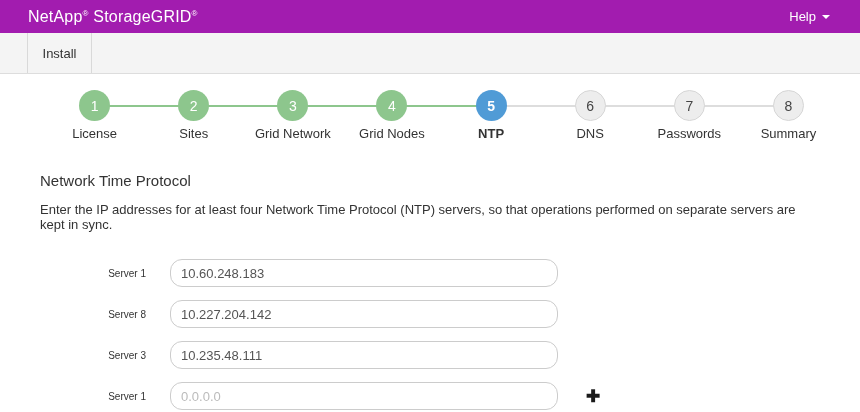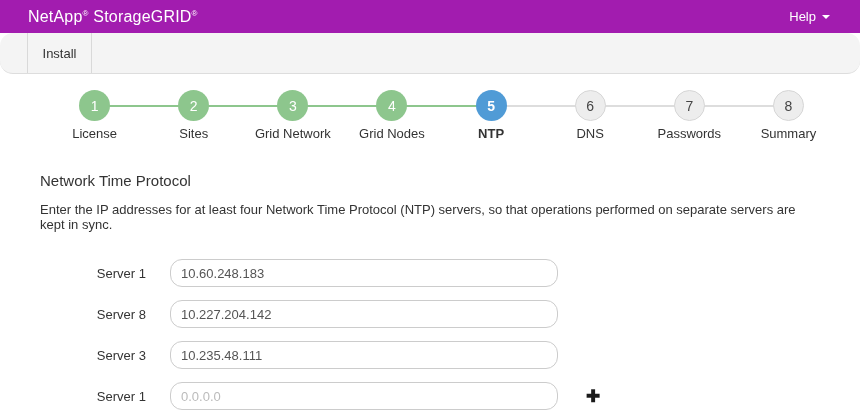--- a/index.html
+++ b/index.html
@@ -10,21 +10,21 @@
   .app-header { height:33px; background:#a21caf; display:flex; align-items:center;
     justify-content:space-between; padding:0 30px 0 28px; }
   .brand { color:#fff; font-size:16px; letter-spacing:0.2px; }
   .brand sup { font-size:8px; vertical-align:super; }
   .help-menu { color:#fff; font-size:13px; display:flex; align-items:center; cursor:pointer; }
   .caret { width:0; height:0; border-left:4px solid transparent;
     border-right:4px solid transparent; border-top:4px solid #fff;
     display:inline-block; margin-left:6px; }
 
   
-  .tabbar { height:41px; background:#f4f4f4; border-bottom:1px solid #ddd; display:flex;border-radius:13px; }
+  .tabbar { height:41px; background:#f4f4f4; border-bottom:1px solid #ddd; display:flex; }
   .tabbar .spacer-cell { width:28px; border-right:1px solid #d9d9d9; }
   .tab-install { width:64px; border-right:1px solid #d9d9d9; display:flex;
     align-items:center; justify-content:center; font-size:13px; color:#333; cursor:pointer; }
 
   
   .stepper { display:flex; margin:16px 22px 0 45px; }
   .step { flex:1; position:relative; display:flex; flex-direction:column; align-items:center; }
   .step + .step::before { content:""; position:absolute; top:15px; left:-50%;
     width:100%; height:2px; background:#ddd; z-index:0; }
   .step.completed + .step.completed::before,
@@ -37,21 +37,21 @@
   .slabel { margin-top:5px; font-size:13px; color:#333; }
   .step.active .slabel { font-weight:bold; }
 
   
   .main { padding:0 40px; }
   .section-heading { margin-top:31px; font-size:15px; color:#333; font-weight:normal; }
   .section-desc { margin-top:13px; font-size:13px; color:#333; }
 
   .ntp-form { margin-top:27px; }
   .form-row { display:flex; align-items:center; margin-bottom:13px; }
-  .form-label { width:106px; text-align:right; margin-right:24px; font-size:13px; color:#333; }
+  .form-label { width:106px; text-align:right; margin-right:24px; font-size:10px; color:#333; }
   .ip-input { width:388px; height:28px; border:1px solid #ccc; border-radius:12px;
     padding:0 10px; font-size:13px; color:#555; font-family:"Liberation Sans", sans-serif; }
   .ip-input::placeholder { color:#bbb; }
   .add-btn { background:none; border:none; margin-left:28px; cursor:pointer;
     font-size:17px; font-weight:bold; color:#1a1a1a; line-height:1; padding:0; }
 </style>
 </head>
 <body>
 
 <div class="app-header">

